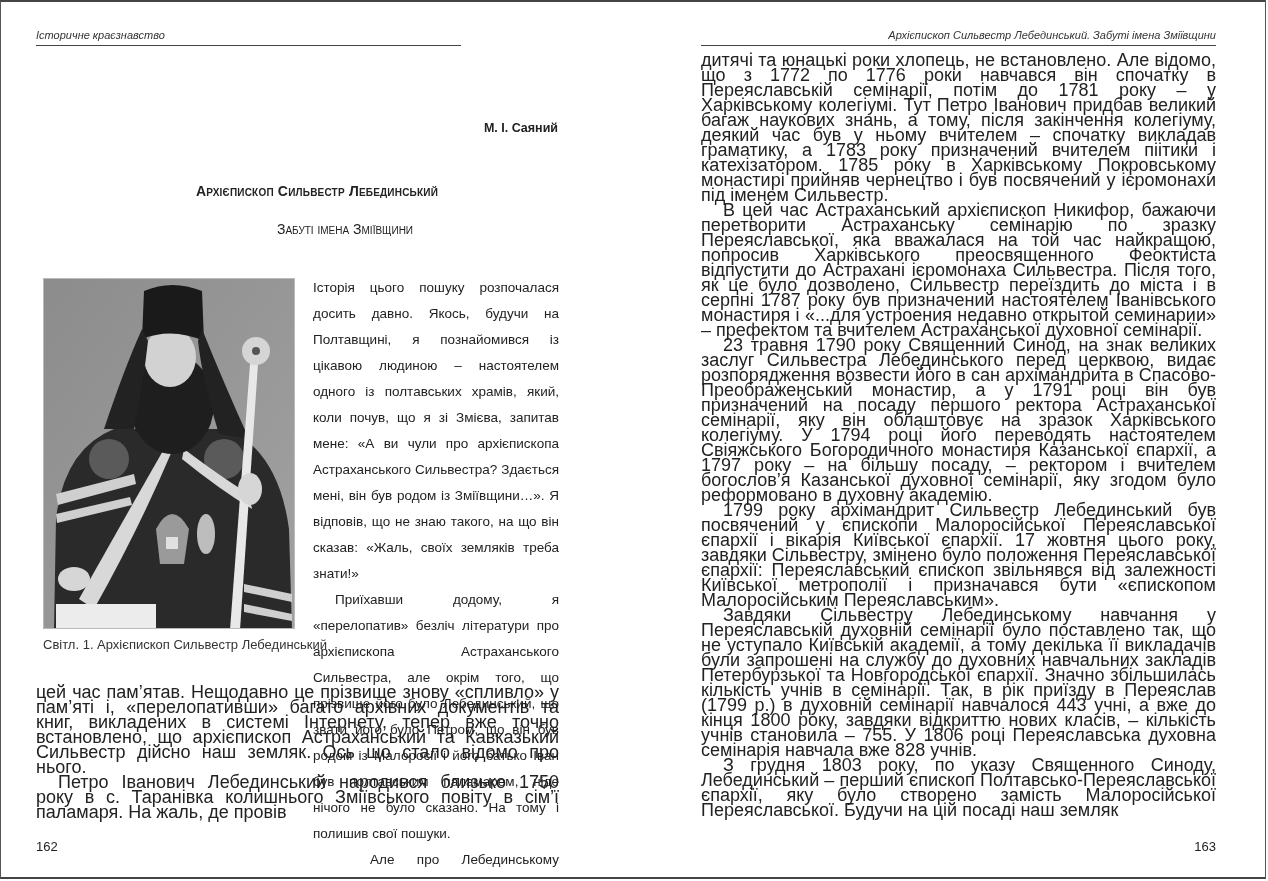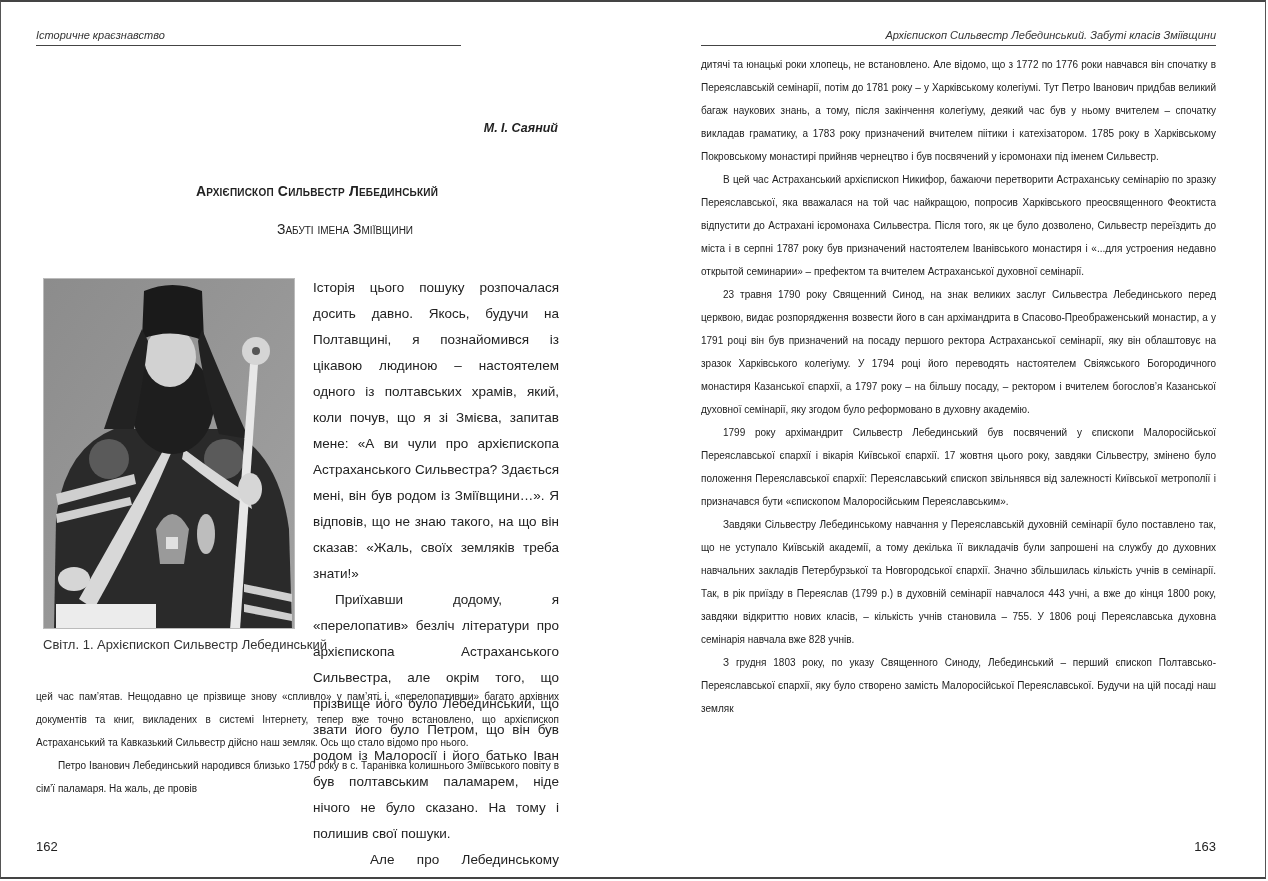--- a/index.html
+++ b/index.html
@@ -7,29 +7,29 @@
   .frame{position:absolute;left:0;top:0;width:1266px;height:879px;border:1px solid #555;border-top:2px solid #444;border-bottom:2px solid #444;box-sizing:border-box;}
   .page{position:absolute;top:0;height:881px;}
   .left{left:0;width:634px;}
   .right{left:634px;width:634px;}
   .run-head{position:absolute;top:29px;font-size:11px;font-style:italic;color:#333;}
   .run-line{position:absolute;top:45px;height:0;border-top:1.5px solid #444;}
   .left .run-head{left:36px;}
   .left .run-line{left:36px;width:425px;}
   .right .run-head{right:52px;text-align:right;}
   .right .run-line{left:67px;width:515px;}
-  .author{position:absolute;right:76px;top:121px;font-size:12.5px;font-weight:bold;font-style:italic;}
+  .author{position:absolute;right:76px;top:121px;font-size:12.5px;font-weight:bold;}
   .title{position:absolute;left:0;width:634px;top:183px;text-align:center;font-size:14px;font-weight:bold;font-variant:small-caps;letter-spacing:0.2px;}
   .subtitle{position:absolute;left:0;width:634px;top:221px;text-align:center;font-size:14px;font-variant:small-caps;padding-left:28px;}
   .photo{position:absolute;left:43px;top:278px;width:252px;height:351px;border:1px solid #bbb;box-sizing:border-box;overflow:hidden;background:#8a8a8a;}
   .caption{position:absolute;left:43px;top:637px;font-size:13px;color:#333;}
   .wrap-text{position:absolute;left:313px;top:275px;width:246px;font-size:13.5px;line-height:26px;text-align:justify;}
   .wrap-text p,.body-text p{margin:0;}
   .indent{text-indent:22px;}
-  .body-text{position:absolute;font-size:10px;line-height:23px;text-align:justify;}
+  .body-text{position:absolute;font-size:18px;line-height:15px;text-align:justify;}
   .left .body-text{left:36px;top:685px;width:523px;}
   .right .body-text{left:67px;top:53px;width:515px;}
   .ale{text-align:justify;text-align-last:justify;}
   .pg-num{position:absolute;top:839px;font-size:13px;}
   .left .pg-num{left:36px;}
   .right .pg-num{right:52px;}
 </style>
 </head>
 <body>
 
@@ -98,21 +98,21 @@
 
   <div class="body-text">
     <p>цей час пам’ятав. Нещодавно це прізвище знову «спливло» у пам’яті і, «перелопативши» багато архівних документів та книг, викладених в системі Інтернету, тепер вже точно встановлено, що архієпископ Астраханський та Кавказький Сильвестр дійсно наш земляк. Ось що стало відомо про нього.</p>
     <p class="indent">Петро Іванович Лебединський народився близько 1750 року в с. Таранівка колишнього Зміївського повіту в сім’ї паламаря. На жаль, де провів</p>
   </div>
 
   <div class="pg-num">162</div>
 </div>
 
 <div class="page right">
-  <div class="run-head">Архієпископ Сильвестр Лебединський. Забуті класів Зміївщини</div>
+  <div class="run-head">Архієпископ Сильвестр Лебединський. Забуті імена Зміївщини</div>
   <div class="run-line"></div>
 
   <div class="body-text" id="right-body">
       <p>дитячі та юнацькі роки хлопець, не встановлено. Але відомо, що з 1772 по 1776 роки навчався він спочатку в Переяславській семінарії, потім до 1781 року – у Харківському колегіумі. Тут Петро Іванович придбав великий багаж наукових знань, а тому, після закінчення колегіуму, деякий час був у ньому вчителем – спочатку викладав граматику, а 1783 року призначений вчителем піітики і катехізатором. 1785 року в Харківському Покровському монастирі прийняв чернецтво і був посвячений у ієромонахи під іменем Сильвестр.</p>
       <p class="indent">В цей час Астраханський архієпископ Никифор, бажаючи перетворити Астраханську семінарію по зразку Переяславської, яка вважалася на той час найкращою, попросив Харківського преосвященного Феоктиста відпустити до Астрахані ієромонаха Сильвестра. Після того, як це було дозволено, Сильвестр переїздить до міста і в серпні 1787 року був призначений настоятелем Іванівського монастиря і «...для устроения недавно открытой семинарии» – префектом та вчителем Астраханської духовної семінарії.</p>
       <p class="indent">23 травня 1790 року Священний Синод, на знак великих заслуг Сильвестра Лебединського перед церквою, видає розпорядження возвести його в сан архімандрита в Спасово-Преображенський монастир, а у 1791 році він був призначений на посаду першого ректора Астраханської семінарії, яку він облаштовує на зразок Харківського колегіуму. У 1794 році його переводять настоятелем Свіяжського Богородичного монастиря Казанської єпархії, а 1797 року – на більшу посаду, – ректором і вчителем богослов’я Казанської духовної семінарії, яку згодом було реформовано в духовну академію.</p>
       <p class="indent">1799 року архімандрит Сильвестр Лебединський був посвячений у єпископи Малоросійської Переяславської єпархії і вікарія Київської єпархії. 17 жовтня цього року, завдяки Сільвестру, змінено було положення Переяславської єпархії: Переяславський єпископ звільнявся від залежності Київської метрополії і призначався бути «єпископом Малоросійським Переяславським».</p>
       <p class="indent">Завдяки Сільвестру Лебединському навчання у Переяславській духовній семінарії було поставлено так, що не уступало Київській академії, а тому декілька її викладачів були запрошені на службу до духовних навчальних закладів Петербурзької та Новгородської єпархії. Значно збільшилась кількість учнів в семінарії. Так, в рік приїзду в Переяслав (1799 р.) в духовній семінарії навчалося 443 учні, а вже до кінця 1800 року, завдяки відкриттю нових класів, – кількість учнів становила – 755. У 1806 році Переяславська духовна семінарія навчала вже 828 учнів.</p>
       <p class="indent">З грудня 1803 року, по указу Священного Синоду, Лебединський – перший єпископ Полтавсько-Переяславської єпархії, яку було створено замість Малоросійської Переяславської. Будучи на цій посаді наш земляк</p>
     </div>

